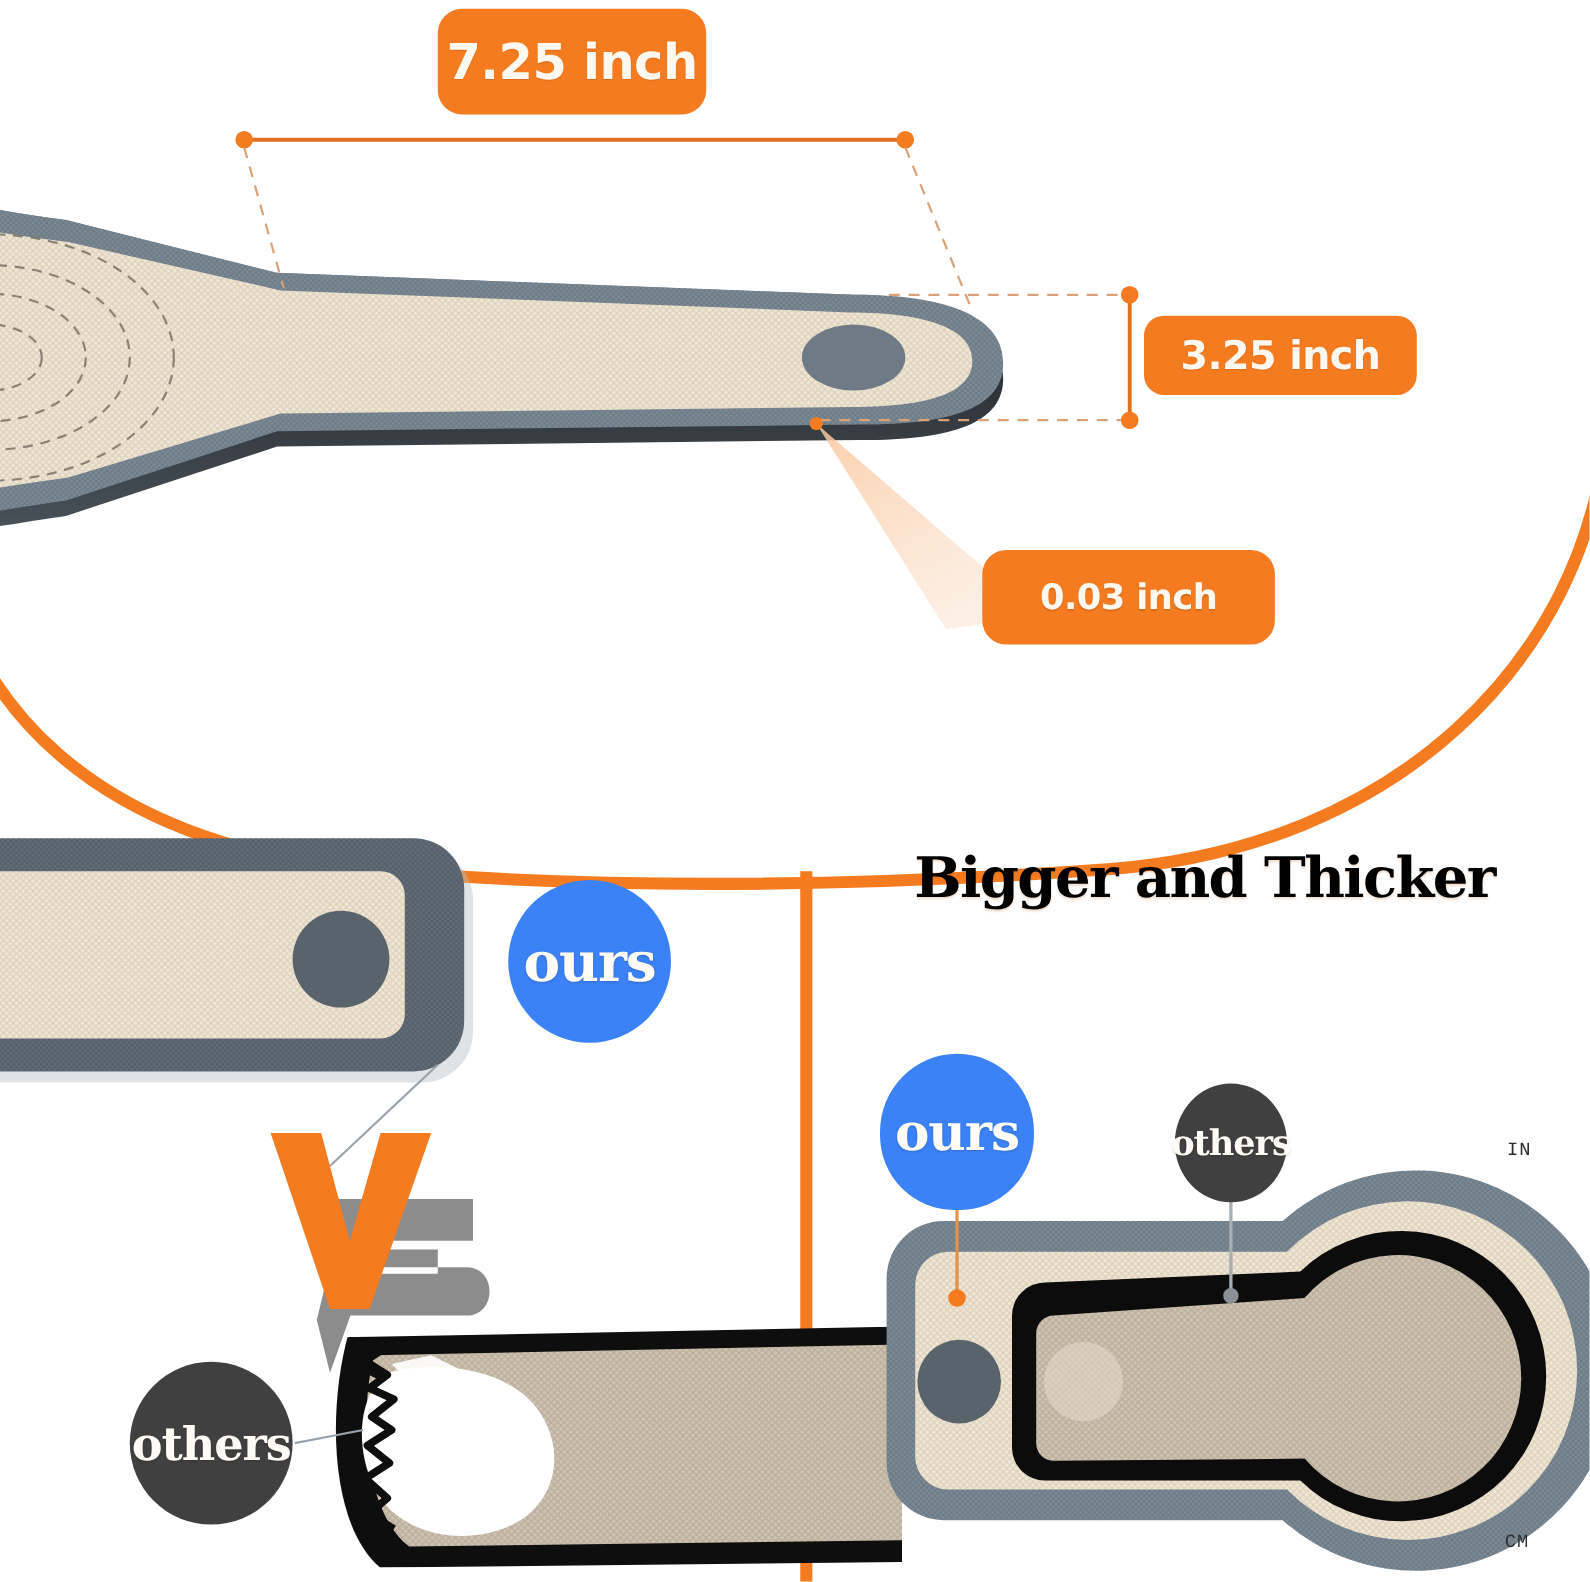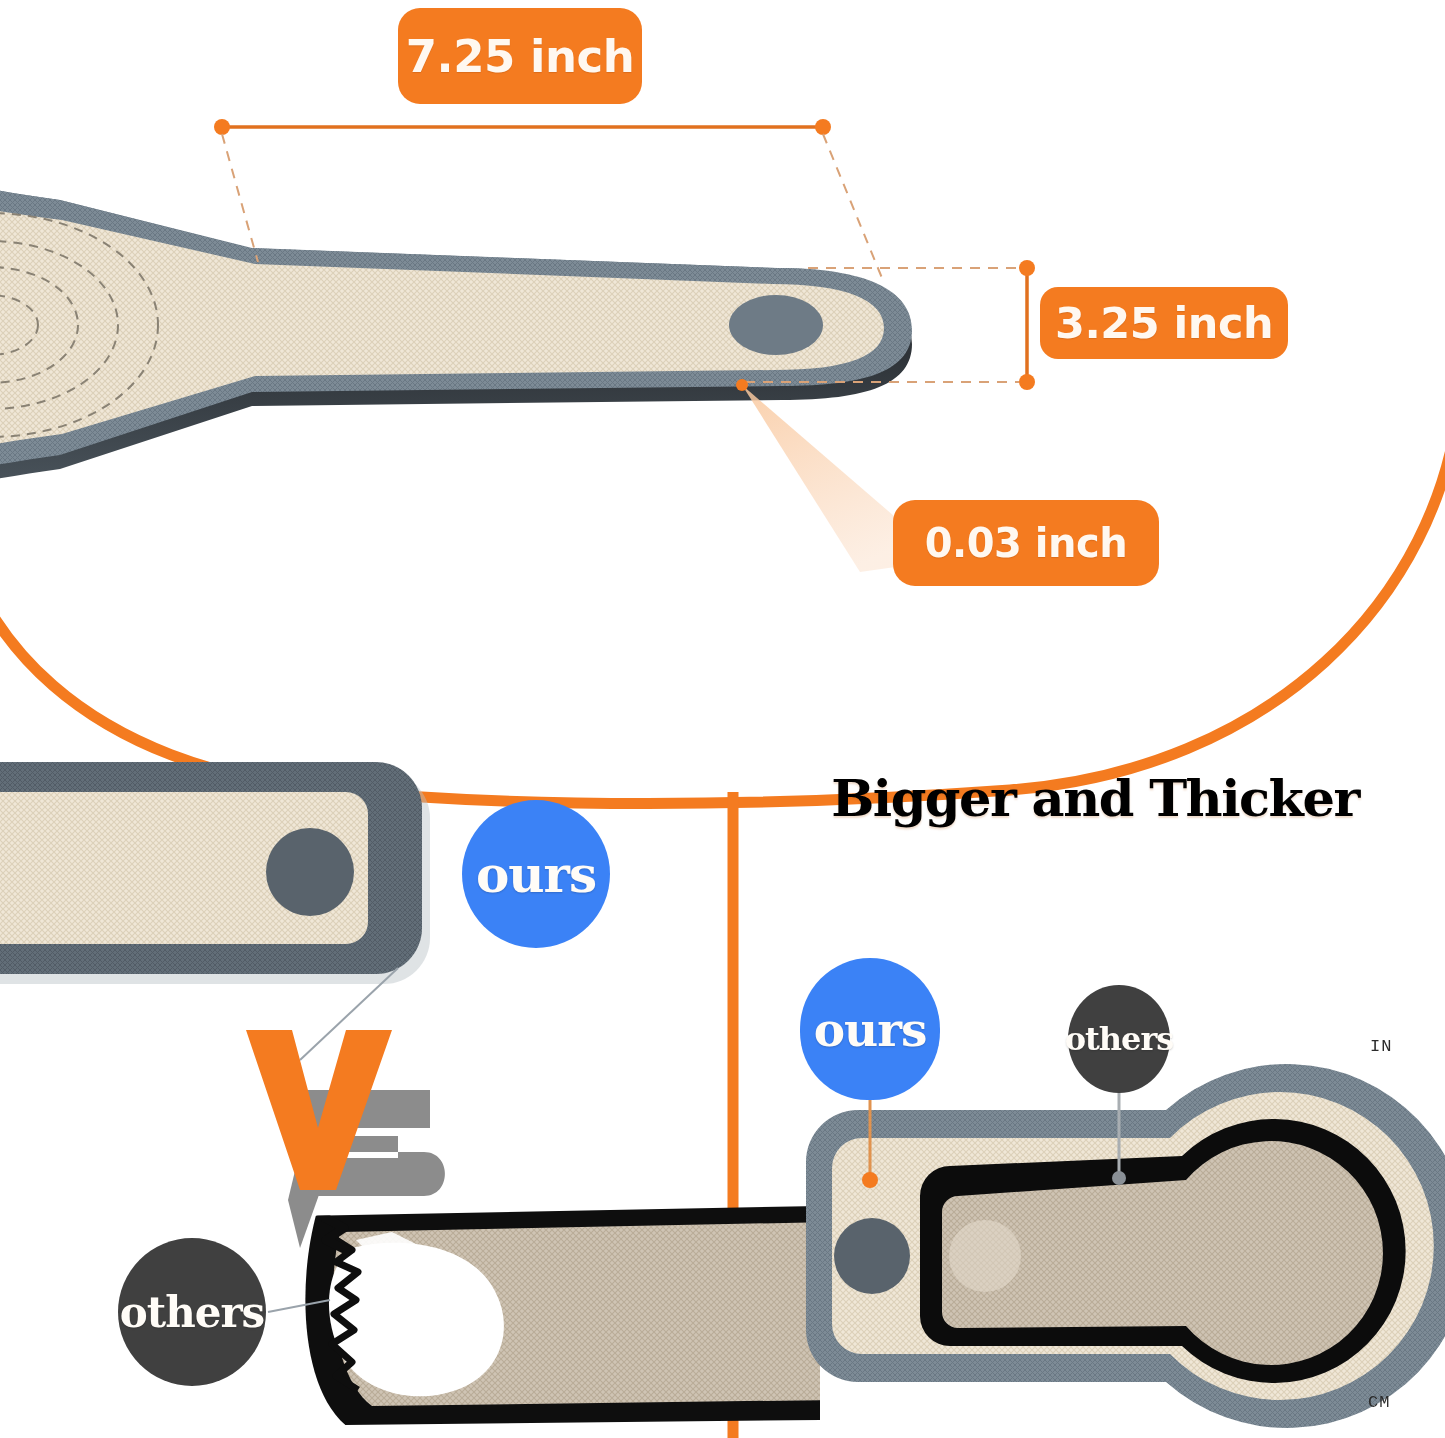--- a/index.html
+++ b/index.html
@@ -22,22 +22,22 @@
     color:#FFF8F0;
     border-radius:22px;
     display:flex; align-items:center; justify-content:center;
     font-weight:bold;
     font-family:"DejaVu Sans", sans-serif;
     letter-spacing:-0.5px;
     white-space:nowrap;
     text-shadow:0 1px 1px rgba(120,50,0,.20);
   }
   #pill-725  { left:398px; top:8px;    width:244px; height:96px;  font-size:45px; }
-  #pill-325  { left:1040px; top:287px; width:248px; height:72px;  font-size:43px; border-radius:18px; }
-  #pill-003  { left:893px; top:500px;  width:266px; height:86px;  font-size:40px; border-radius:22px; }
+  #pill-325  { left:1040px; top:287px; width:248px; height:72px;  font-size:36px; border-radius:18px; }
+  #pill-003  { left:893px; top:500px;  width:266px; height:86px;  font-size:32px; border-radius:22px; }
 
   
   .badge {
     position:absolute;
     border-radius:50%;
     display:flex; align-items:center; justify-content:center;
     color:#FFFCF7;
     font-family:"DejaVu Serif", serif;
     font-weight:bold;
     letter-spacing:-1px;

